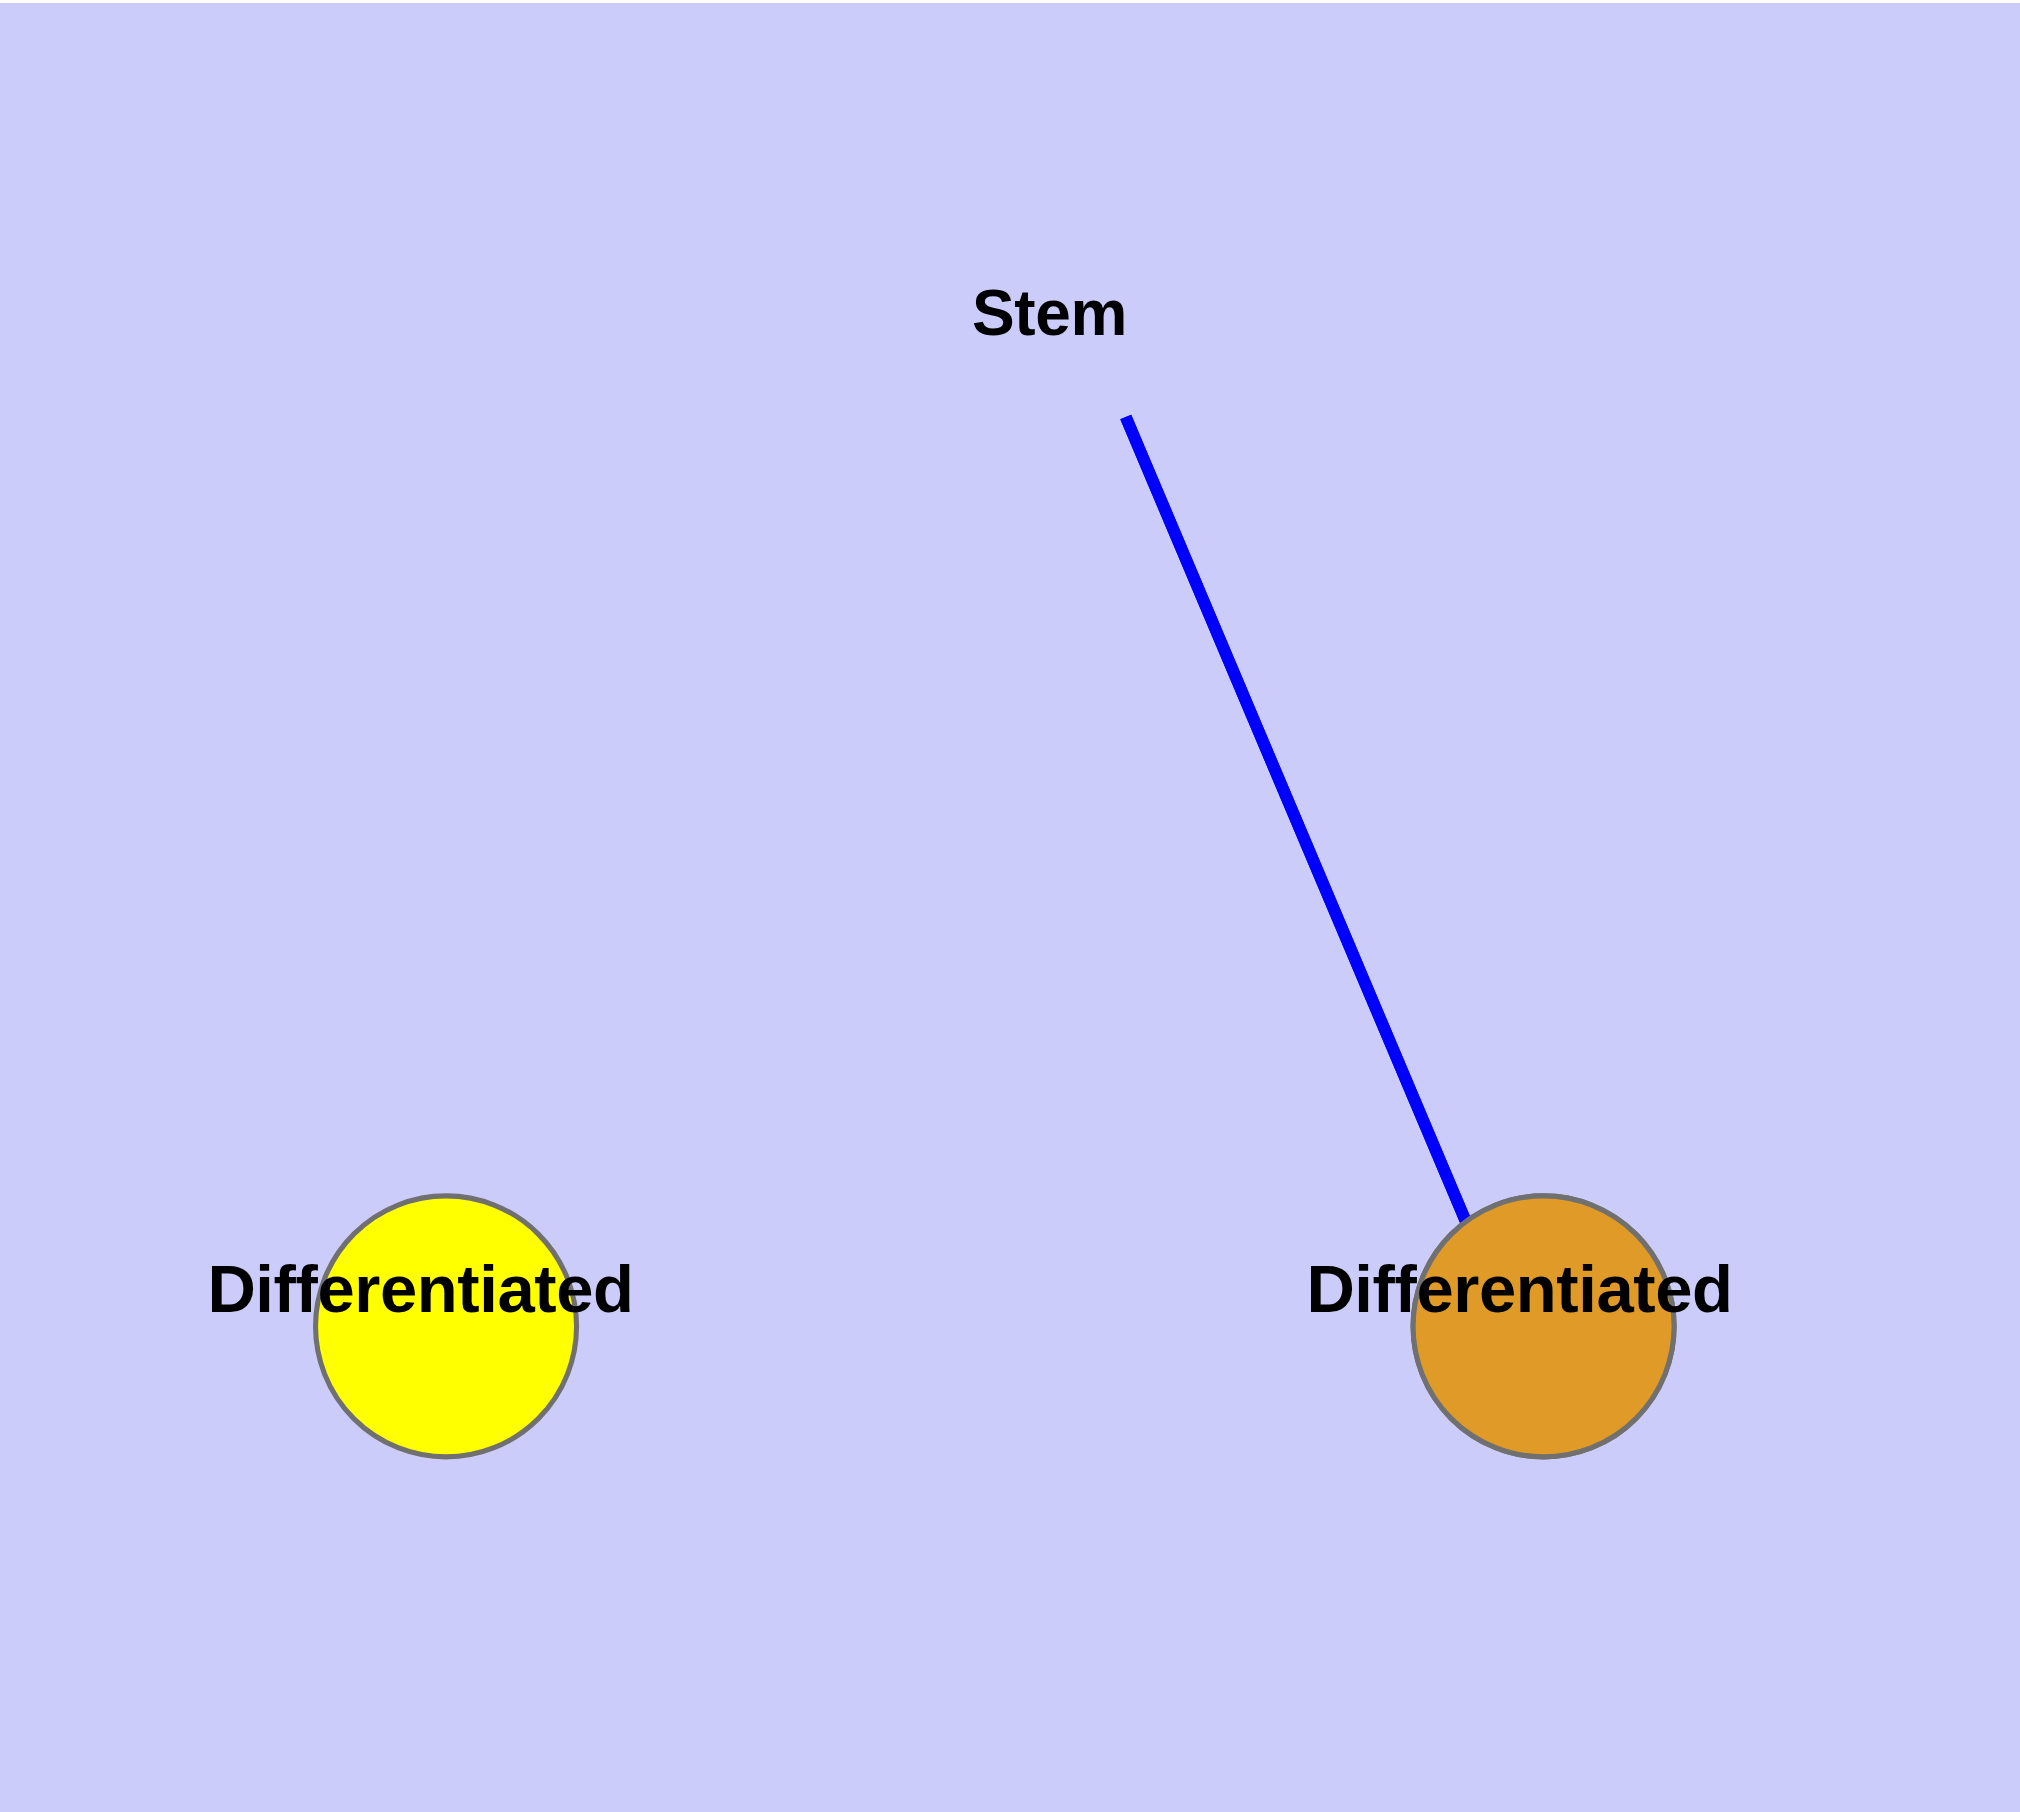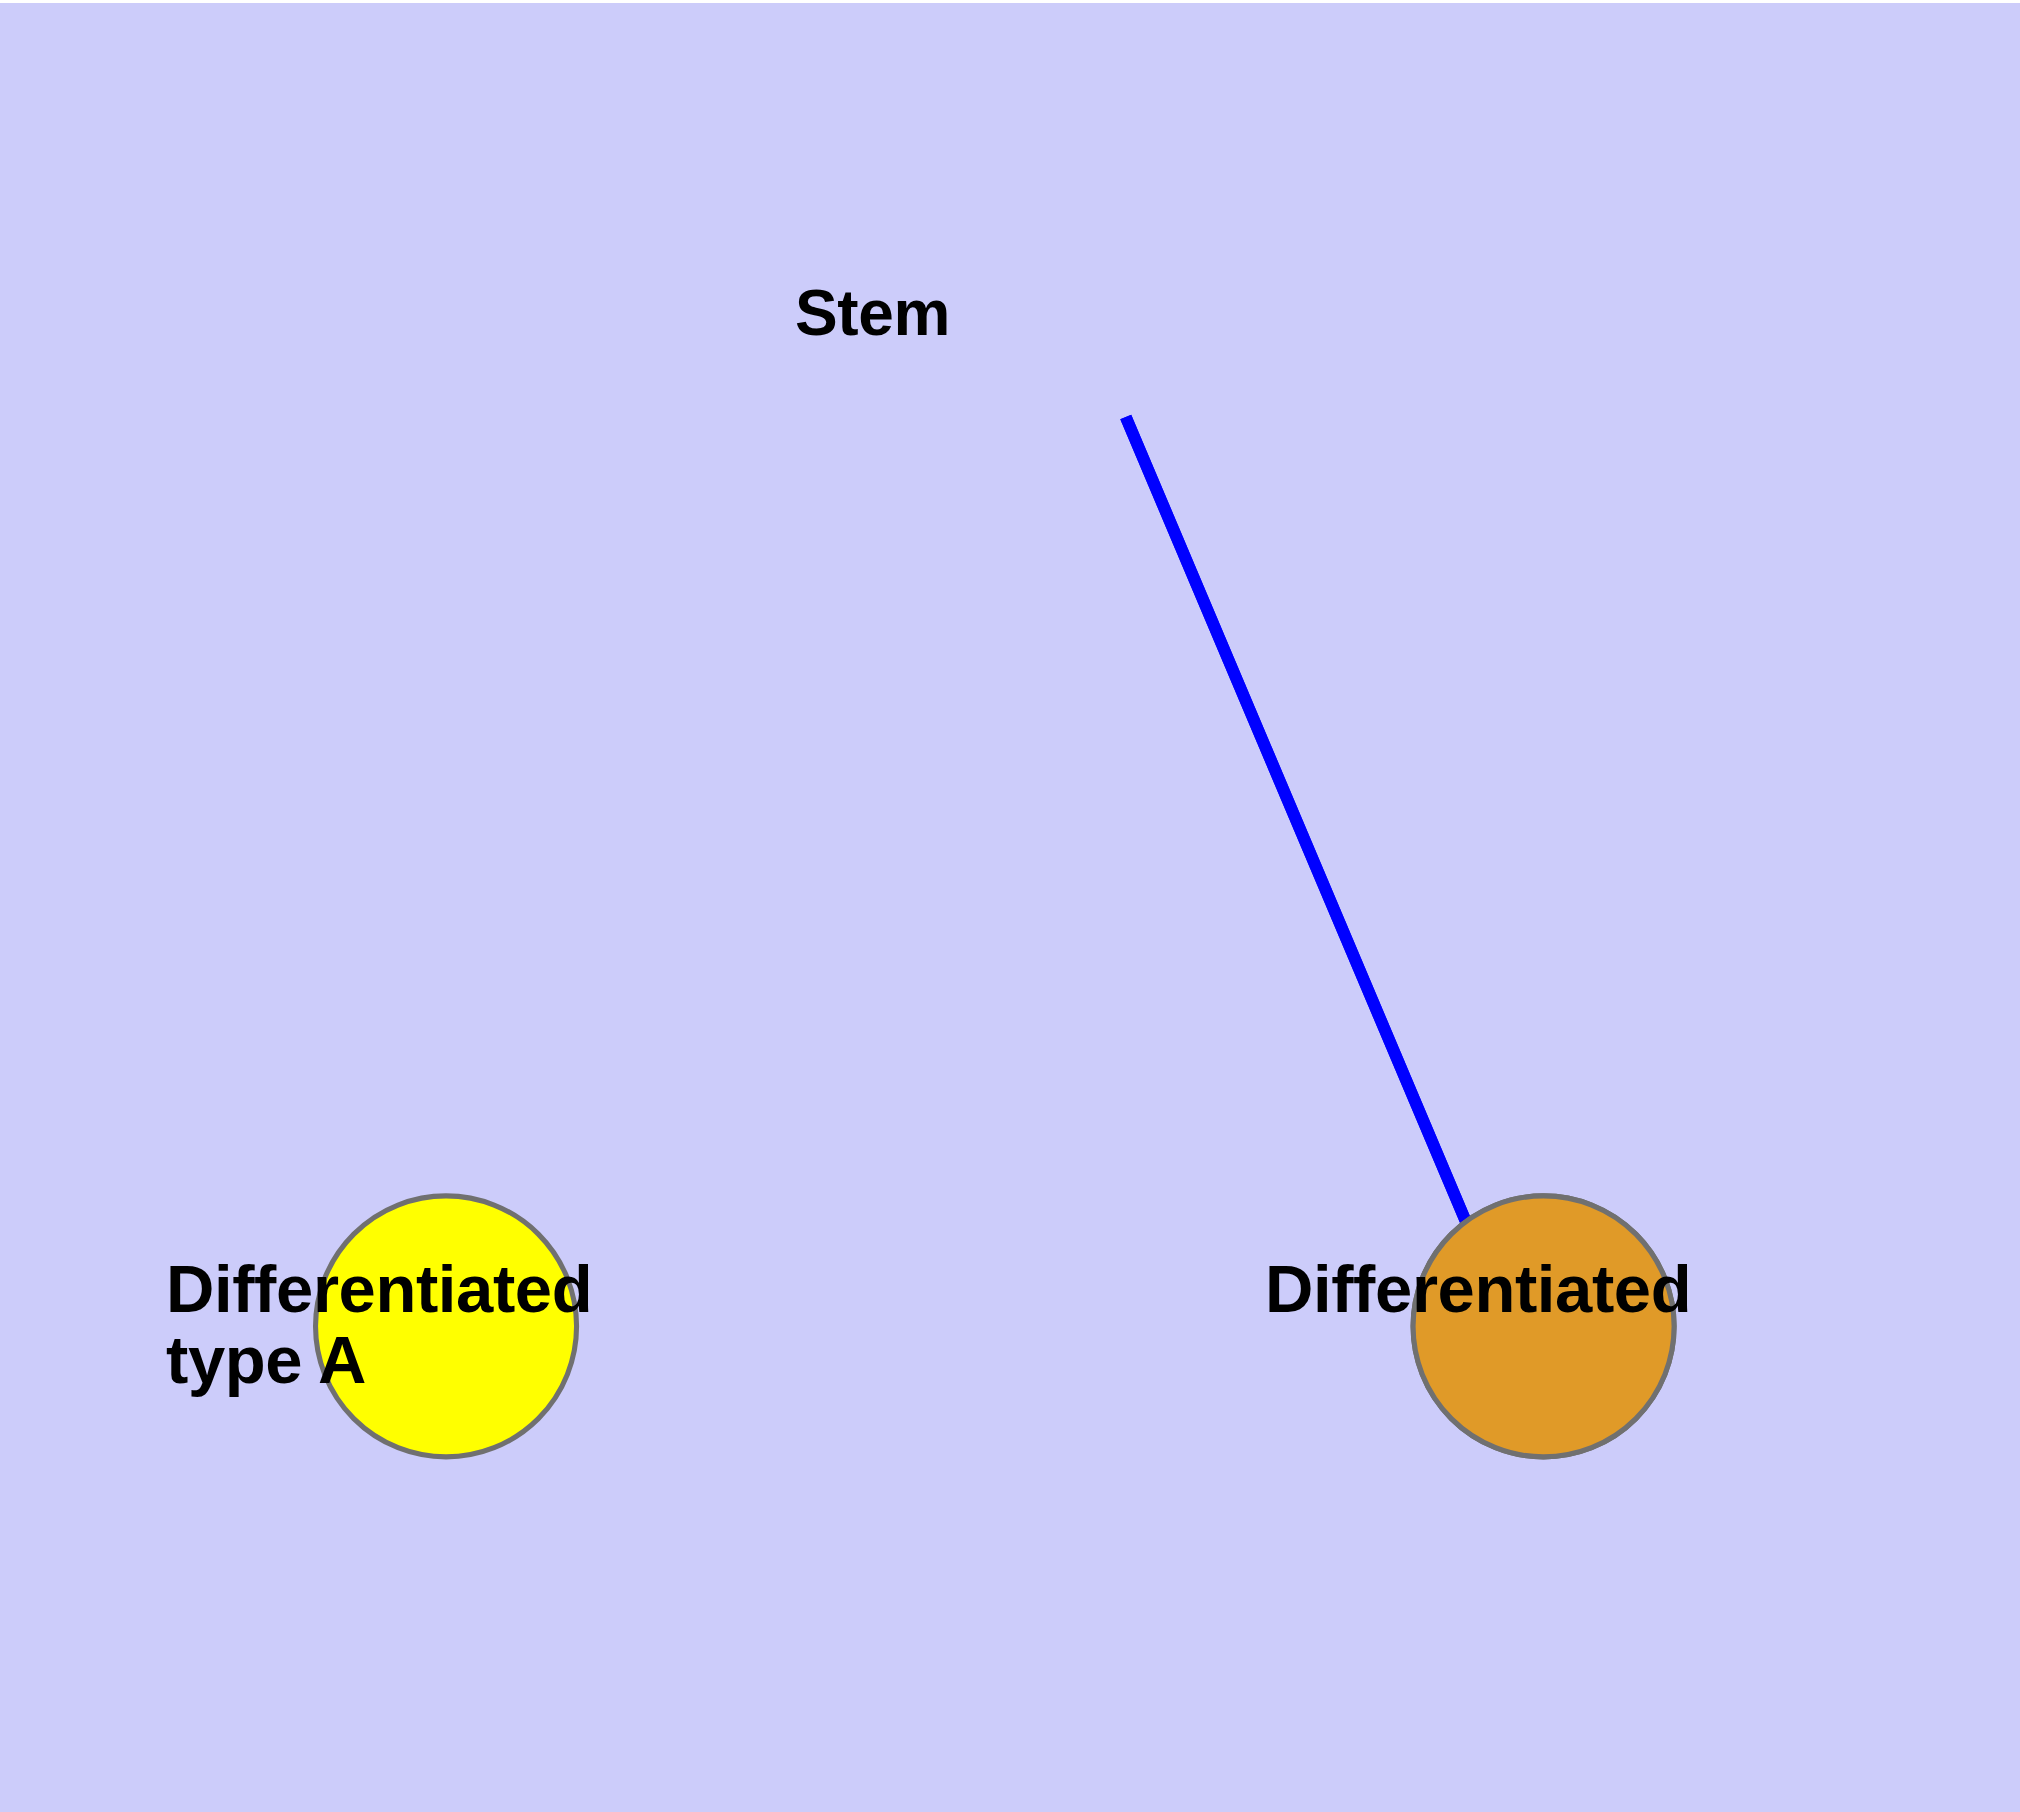--- a/index.html
+++ b/index.html
@@ -30,20 +30,21 @@
     position: absolute;
     left: 0;
     top: 0;
     width: 2021px;
     height: 1812px;
   }
   .node-label {
     position: absolute;
     color: #000000;
     font-weight: bold;
+    text-align: center;
     line-height: 1.06;
     white-space: pre;
     letter-spacing: -0.4px;
     pointer-events: none;
   }
   #label-stem {
     font-size: 64px;
     left: 795px;
     top: 280px;
     width: 509px;
@@ -77,18 +78,18 @@
 
     <g cx="1238" cy="370" r="150" fill="#9aef00" stroke="#707070" stroke-width="6">
       <circle cx="526" cy="1565" r="154" fill="#ffff00" stroke="#707070" stroke-width="6"></circle>
       <circle cx="1821" cy="1565" r="154" fill="#e09a28" stroke="#707070" stroke-width="6"></circle>
       <circle cx="1821" cy="1565" r="154" fill="#e09a28" stroke="#707070" stroke-width="6"></circle>
     </g>
   </svg>
 
   <div class="node-label" id="label-stem" style="color: rgb(0, 0, 0);"><span>Stem</span></div>
 
-  <div class="node-label" id="label-diff-a" style="color: rgb(0, 0, 0);"><span>Differentiated</span><br><span>type A</span></div>
+  <div class="node-label" id="label-diff-a" style="color: rgb(0, 0, 0);"><span>Differentiated</span><br></div>
 
   <div class="node-label" id="label-diff-b" style="color: rgb(0, 0, 0);"><span>Differentiated</span><br></div>
 
 </div>
 
 
 </body></html>

